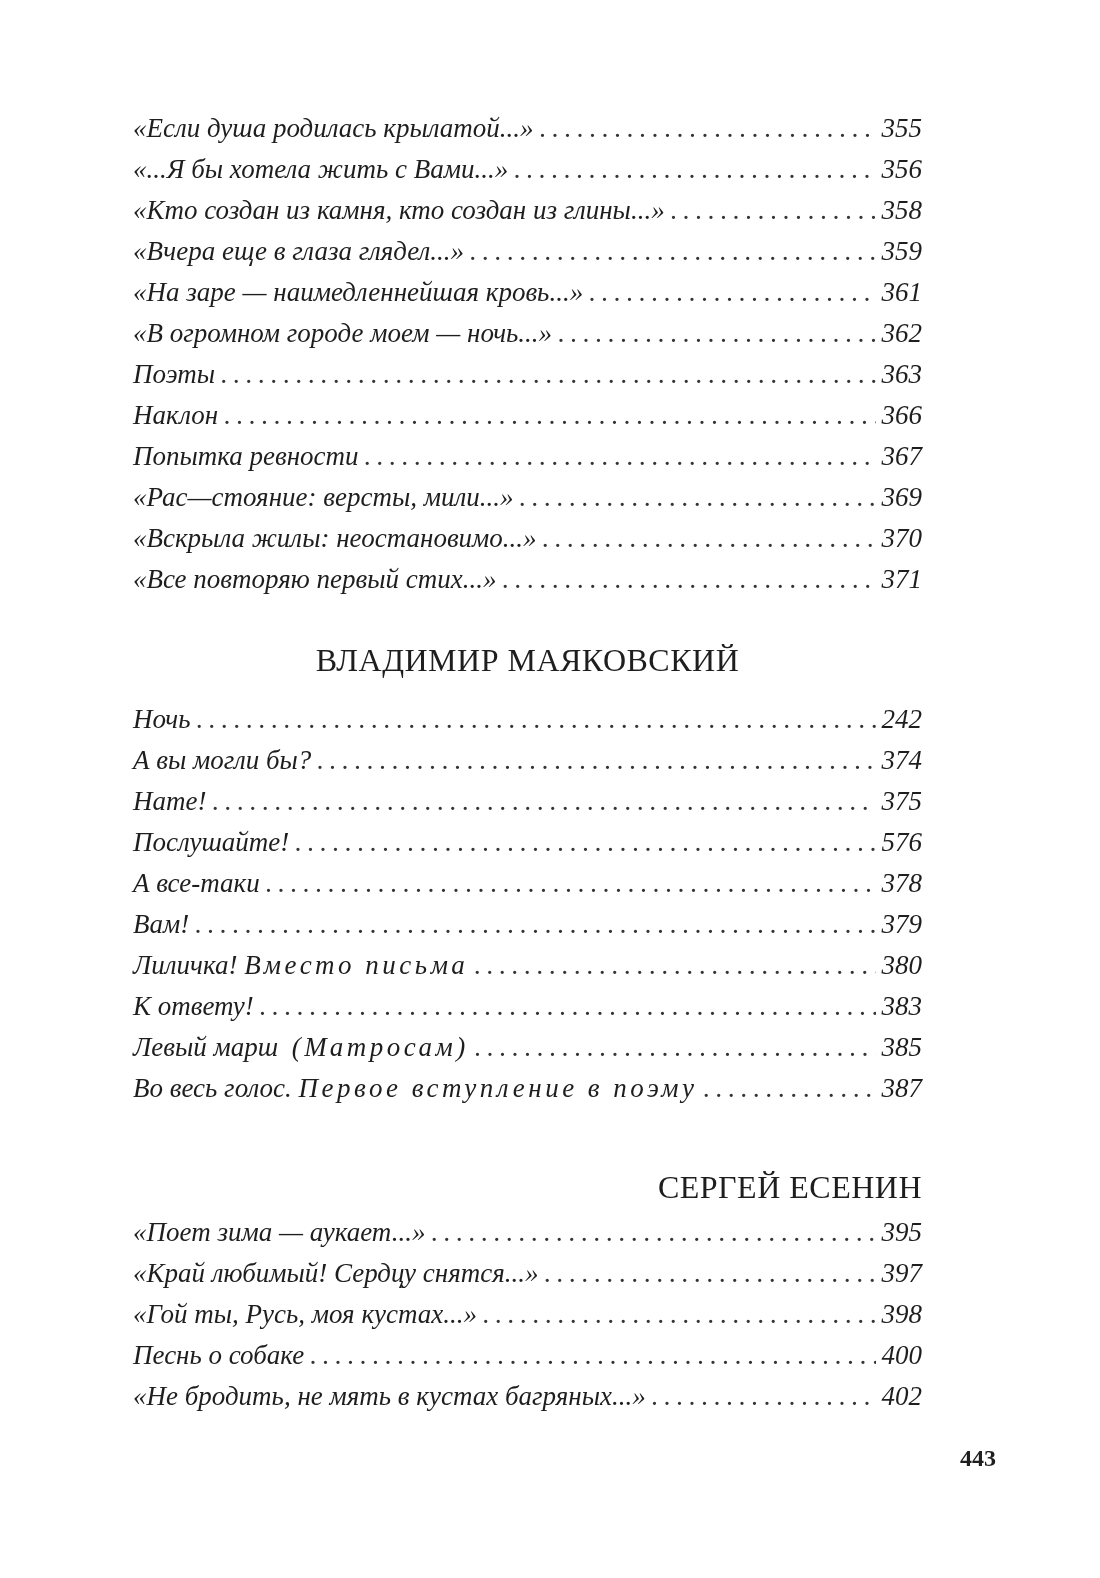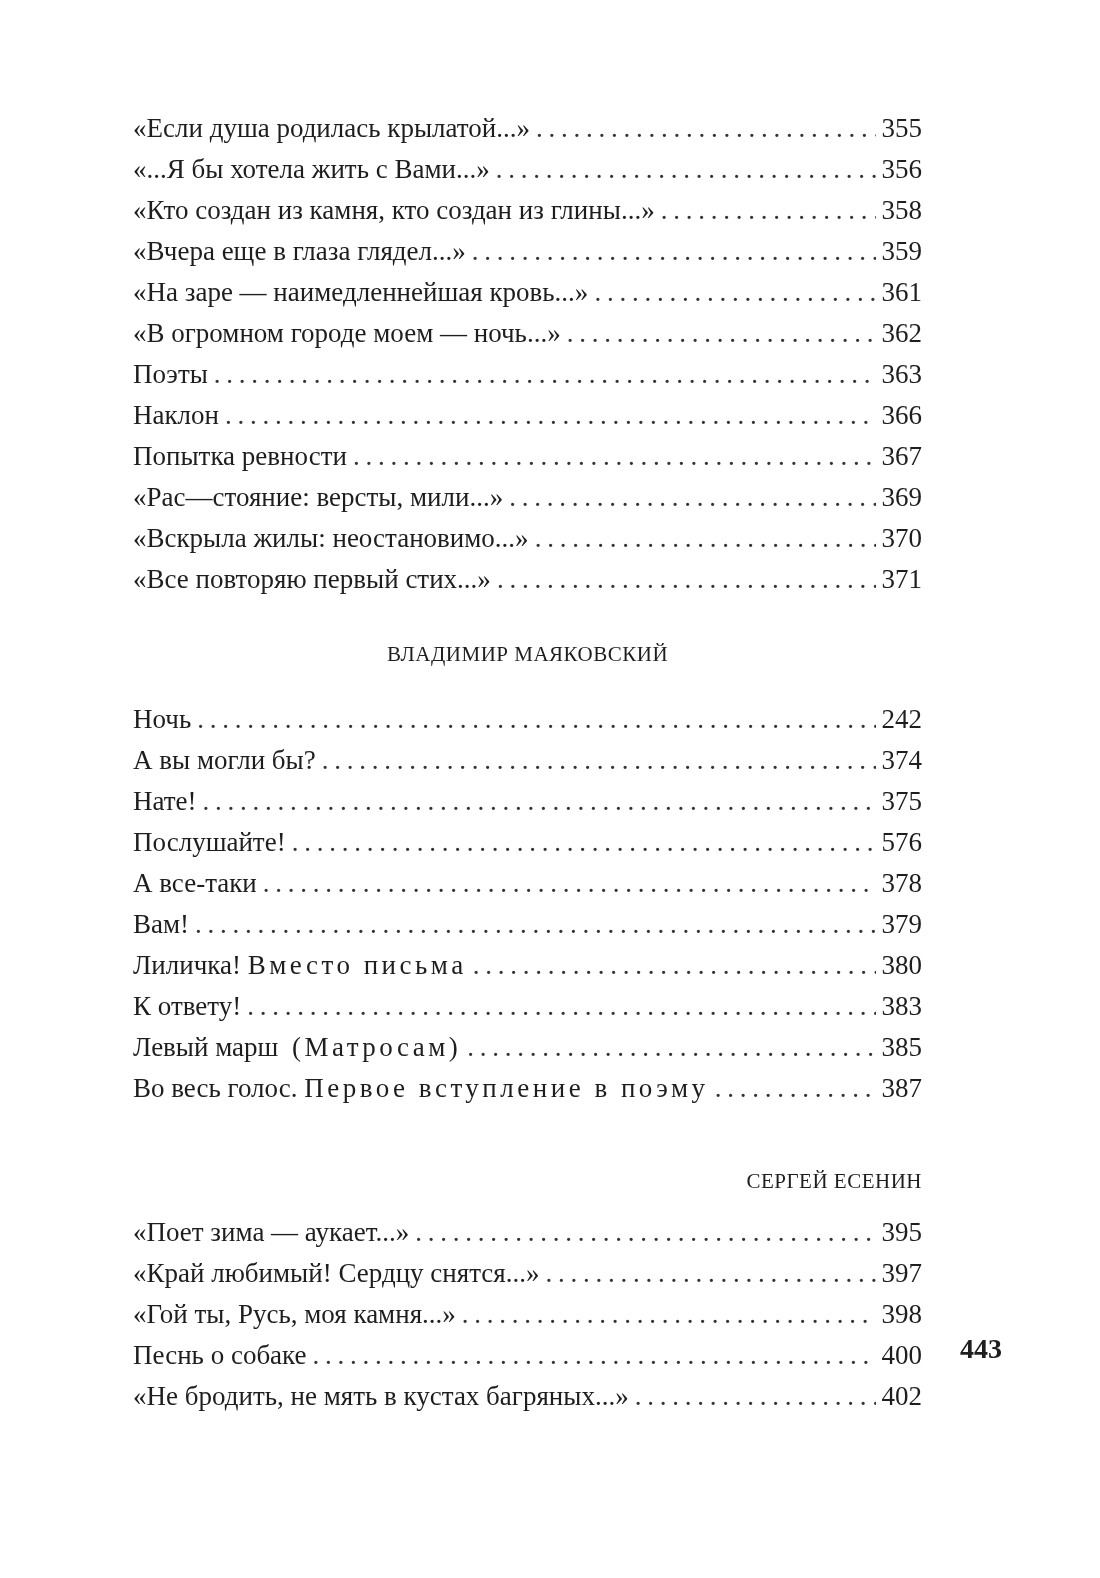--- a/index.html
+++ b/index.html
@@ -1,26 +1,26 @@
 <!DOCTYPE html>
 <html><head>
 <meta charset="utf-8">
 <style>
   html, body { margin: 0; padding: 0; background: #ffffff; }
   body { width: 1100px; height: 1578px; position: relative; overflow: hidden; color: #1e1e1e; }
   .page { position: absolute; left: 0; top: 0; width: 1100px; height: 1578px; }
   .toc { position: absolute; left: 133px; width: 789px; font-family: "Liberation Serif", "DejaVu Serif", serif; font-size: 27px; }
-  .row { display: flex; align-items: flex-end; height: 41px; line-height: 41px; white-space: nowrap; }
+  .row { display: flex; align-items: flex-end; height: 41px; line-height: 41px; white-space: nowrap; font-style: italic; }
   .title { flex: 0 0 auto; }
   .title .sp { letter-spacing: 3.5px; }
   .dots { flex: 1 1 auto; overflow: hidden; margin: 0 6px; letter-spacing: 5.2px; color: #333; }
   .dots::before { content: ". . . . . . . . . . . . . . . . . . . . . . . . . . . . . . . . . . . . . . . . . . . . . . . . . . . . . . . . . . . . . . . . . . . . . . . . . . . . . . . . . . . . . . . . . . . . . . . . . . . . . . . . . . . . . . . . . . . . . . . . . ."; letter-spacing: 0; word-spacing: -1px; }
   .num { flex: 0 0 auto; text-align: right; }
-  .heading { position: absolute; left: 133px; width: 789px; text-align: center; font-family: "Liberation Serif", "DejaVu Serif", serif; font-size: 21px; letter-spacing: 0.5px; }
-  .folio { position: absolute; left: 960px; top: 1328px; font-family: "Liberation Serif", "DejaVu Serif", serif; font-size: 28px; font-weight: bold; line-height: 41px; }
+  .heading { position: absolute; left: 133px; width: 789px; text-align: center; font-family: "Liberation Serif", "DejaVu Serif", serif; font-size: 32px; letter-spacing: 0.5px; }
+  .folio { position: absolute; left: 960px; top: 1438px; font-family: "Liberation Serif", "DejaVu Serif", serif; font-size: 24px; font-weight: bold; line-height: 41px; }
 </style>
 </head>
 <body>
 
 <div class="page">
 
   <div class="toc" style="top:108px;">
     <div class="row">
         <span class="title">«Если душа родилась крылатой...»</span>
         <span class="dots"></span>
@@ -143,21 +143,21 @@
         <span class="title">«Поет зима — аукает...»</span>
         <span class="dots"></span>
         <span class="num">395</span>
       </div>
     <div class="row">
         <span class="title">«Край любимый! Сердцу снятся...»</span>
         <span class="dots"></span>
         <span class="num">397</span>
       </div>
     <div class="row">
-        <span class="title">«Гой ты, Русь, моя камня...»</span>
+        <span class="title">«Гой ты, Русь, моя кустах...»</span>
         <span class="dots"></span>
         <span class="num">398</span>
       </div>
     <div class="row">
         <span class="title">Песнь о собаке</span>
         <span class="dots"></span>
         <span class="num">400</span>
       </div>
     <div class="row">
         <span class="title">«Не бродить, не мять в кустах багряных...»</span>

